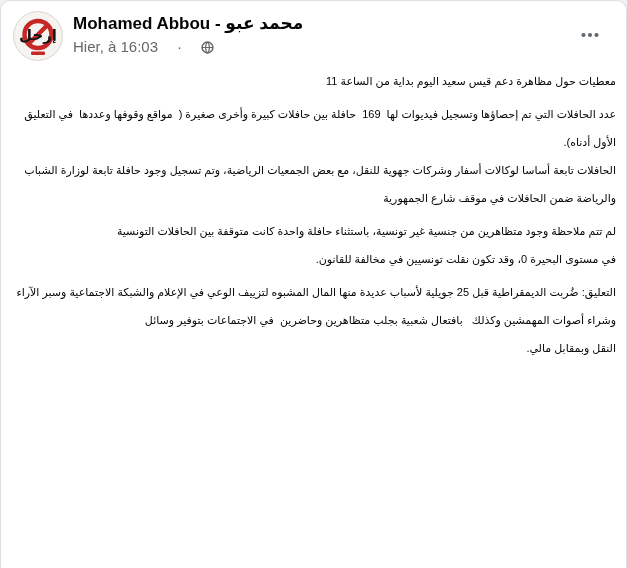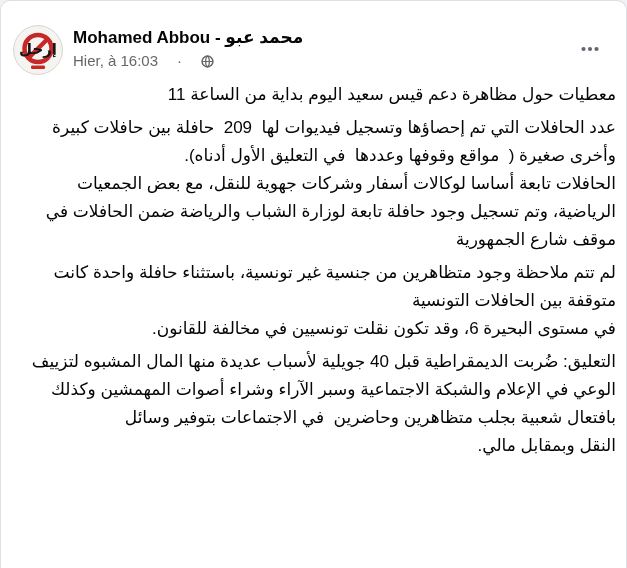--- a/index.html
+++ b/index.html
@@ -14,21 +14,21 @@
     height: 568px;
     background: #ffffff;
     border: 1px solid #dddfe2;
     border-bottom: none;
     border-radius: 10px 10px 0 0;
     overflow: hidden;
   }
   .post-header {
     display: flex;
     align-items: flex-start;
-    padding: 24px 14px 4px 12px;
+    padding: 10px 14px 4px 12px;
   }
   .avatar-btn {
     width: 50px;
     height: 50px;
     flex: 0 0 50px;
     border-radius: 50%;
     cursor: pointer;
   }
   .avatar-btn svg { display: block; }
   .header-info {
@@ -66,21 +66,21 @@
     align-items: center;
     justify-content: center;
     border-radius: 6px;
     cursor: pointer;
   }
   .post-text {
     padding: 2px 10px 0 14px;
     direction: rtl;
     text-align: right;
     color: #050505;
-    font-size: 17px;
+    font-size: 11px;
     line-height: 28px;
   }
   .post-text p {
     margin: 0 0 5px 0;
     white-space: pre-wrap;
   }
 </style>
 </head>
 <body>
 
@@ -117,21 +117,21 @@
         <circle cx="4.5" cy="11" r="2.1" fill="#606770"></circle>
         <circle cx="11" cy="11" r="2.1" fill="#606770"></circle>
         <circle cx="17.5" cy="11" r="2.1" fill="#606770"></circle>
       </svg>
     </div>
 
   </div>
 
   <div class="post-text" dir="rtl">
     <p>معطيات حول مظاهرة دعم قيس سعيد اليوم بداية من الساعة 11</p>
-    <p>عدد الحافلات التي تم إحصاؤها وتسجيل فيديوات لها  209  حافلة بين حافلات كبيرة وأخرى صغيرة (  مواقع وقوفها وعددها  في التعليق الأول أدناه).
+    <p>عدد الحافلات التي تم إحصاؤها وتسجيل فيديوات لها  169  حافلة بين حافلات كبيرة وأخرى صغيرة (  مواقع وقوفها وعددها  في التعليق الأول أدناه).
 الحافلات تابعة أساسا لوكالات أسفار وشركات جهوية للنقل، مع بعض الجمعيات الرياضية، وتم تسجيل وجود حافلة تابعة لوزارة الشباب والرياضة ضمن الحافلات في موقف شارع الجمهورية</p>
     <p>لم تتم ملاحظة وجود متظاهرين من جنسية غير تونسية، باستثناء حافلة واحدة كانت متوقفة بين الحافلات التونسية
-في مستوى البحيرة 6، وقد تكون نقلت تونسيين في مخالفة للقانون.</p>
-    <p>التعليق: ضُربت الديمقراطية قبل 40 جويلية لأسباب عديدة منها المال المشبوه لتزييف الوعي في الإعلام والشبكة الاجتماعية وسبر الآراء وشراء أصوات المهمشين وكذلك   بافتعال شعبية بجلب متظاهرين وحاضرين  في الاجتماعات بتوفير وسائل
+في مستوى البحيرة 0، وقد تكون نقلت تونسيين في مخالفة للقانون.</p>
+    <p>التعليق: ضُربت الديمقراطية قبل 25 جويلية لأسباب عديدة منها المال المشبوه لتزييف الوعي في الإعلام والشبكة الاجتماعية وسبر الآراء وشراء أصوات المهمشين وكذلك   بافتعال شعبية بجلب متظاهرين وحاضرين  في الاجتماعات بتوفير وسائل
 النقل وبمقابل مالي.</p>
   </div>
 
 </div>
 
 </body></html>

